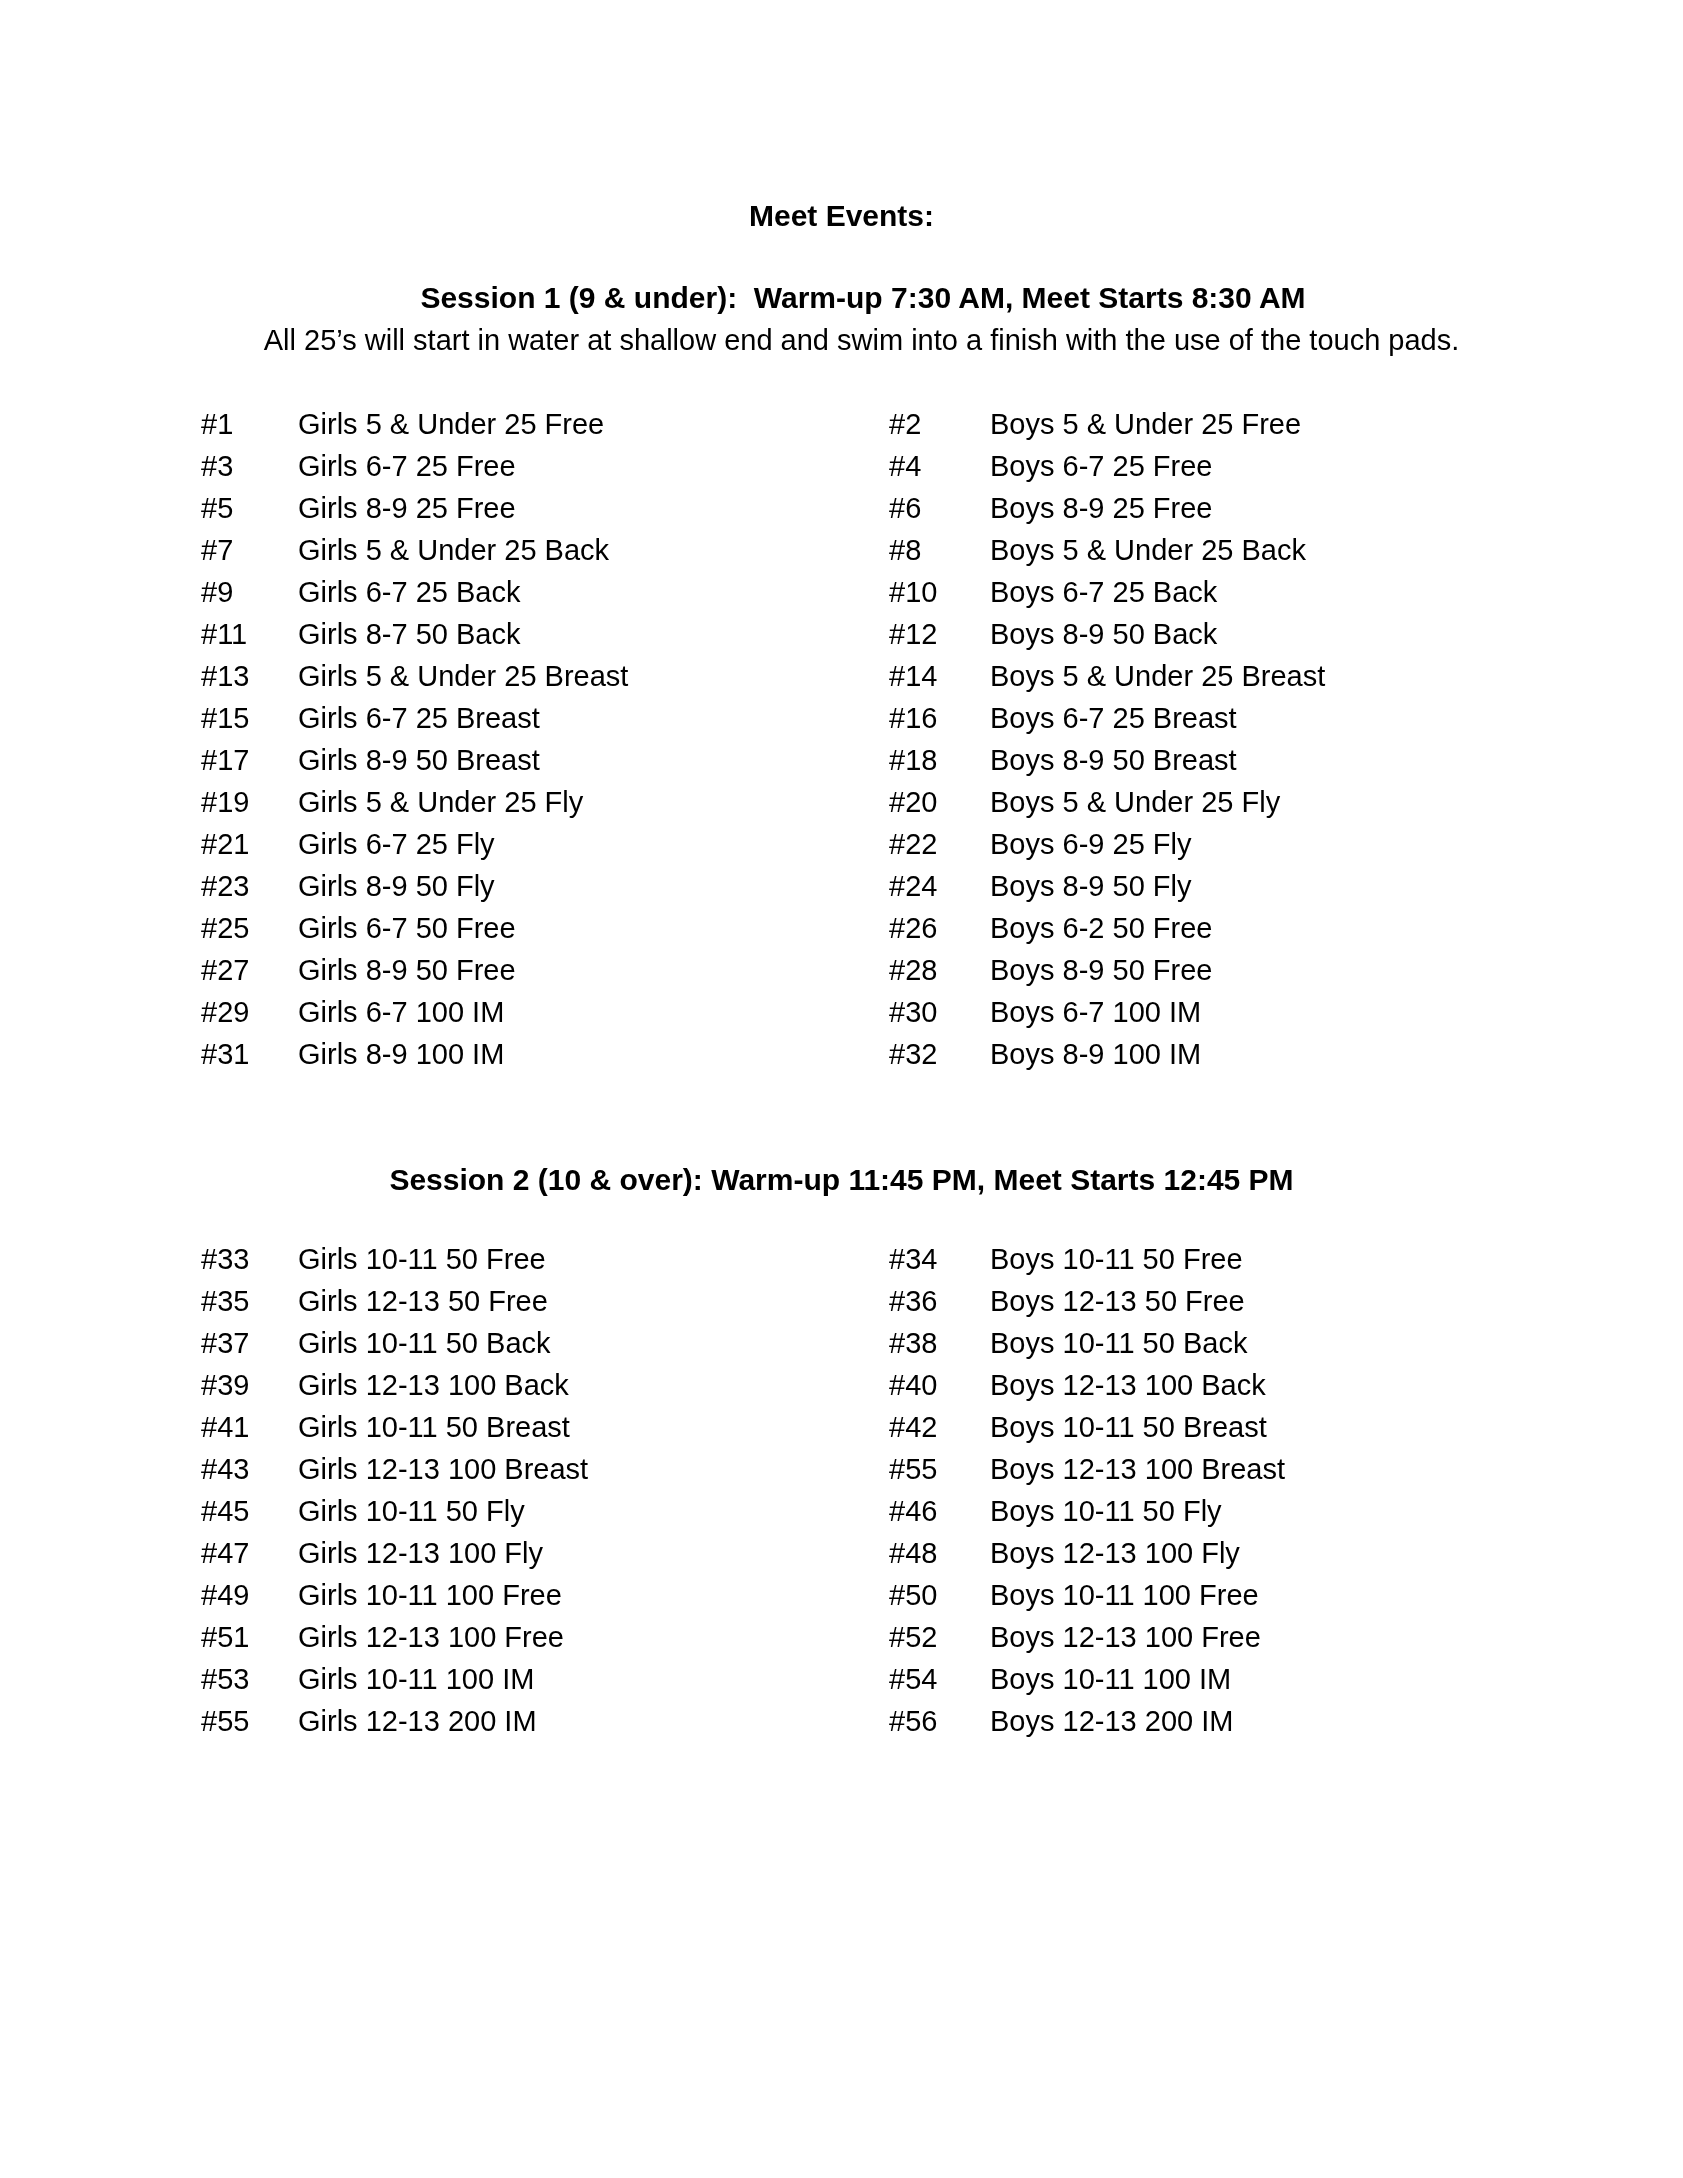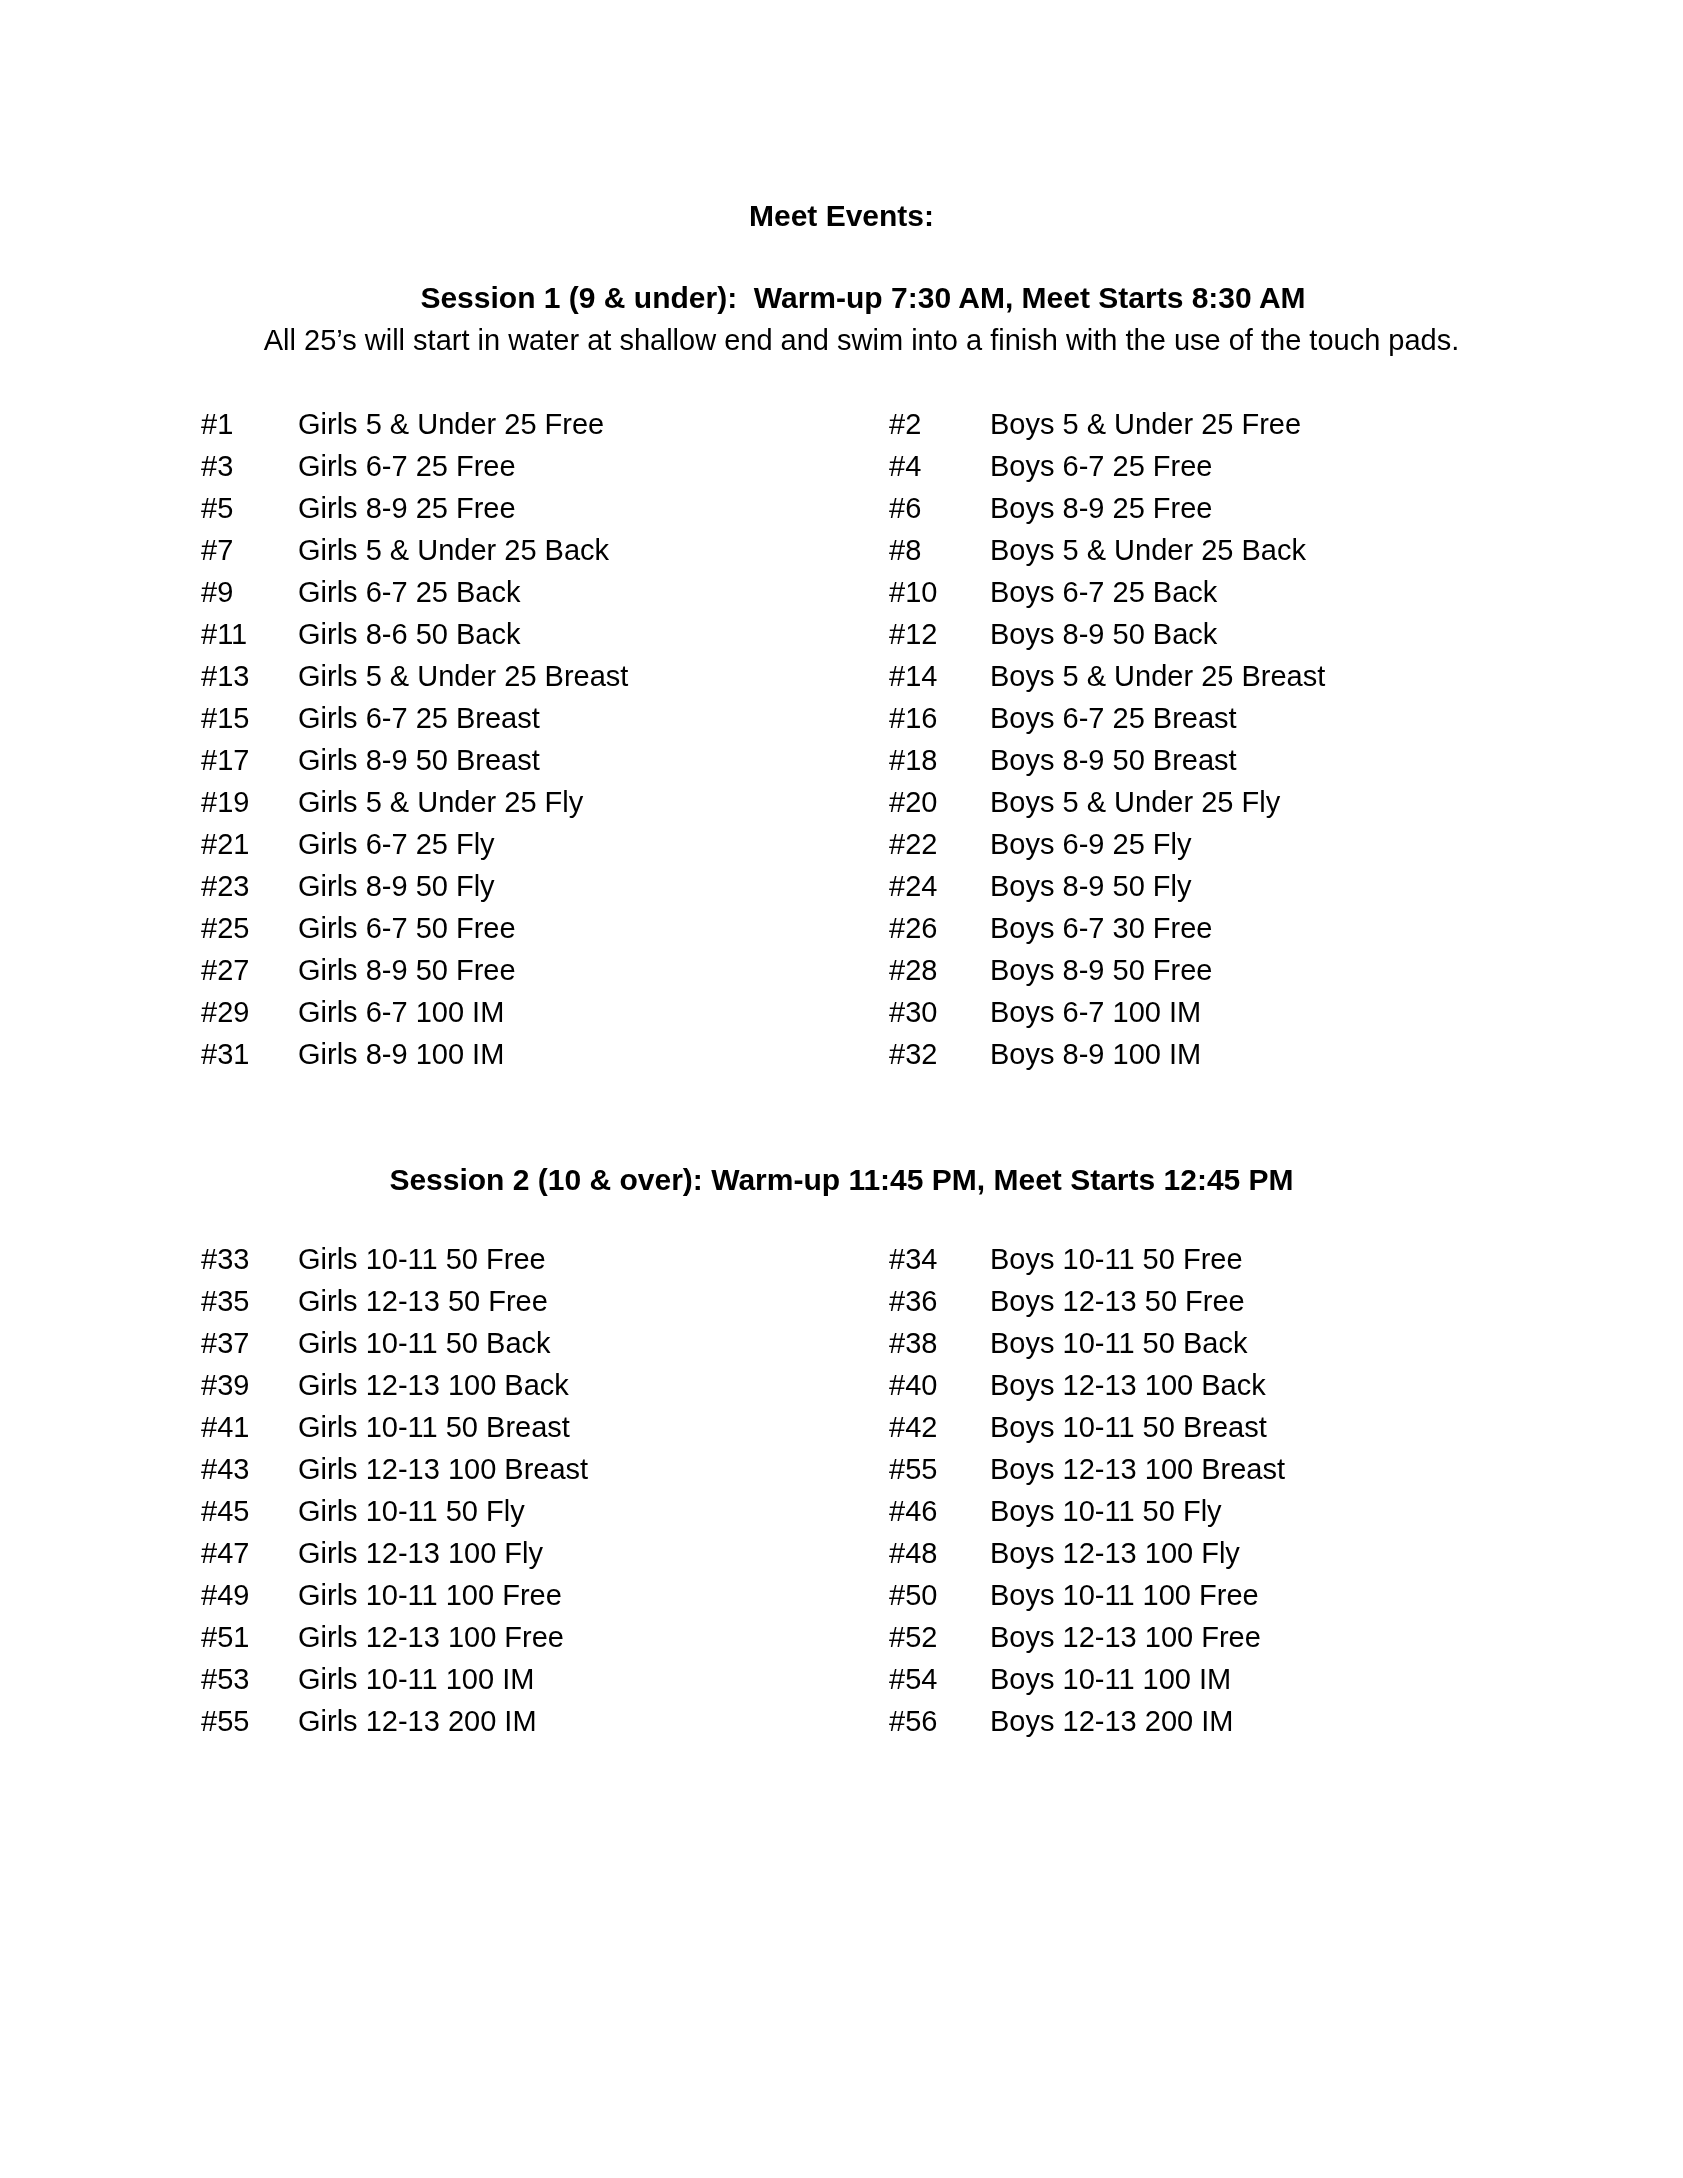--- a/index.html
+++ b/index.html
@@ -80,21 +80,21 @@
         <span class="event-name">Boys 8-9 25 Free</span>
         <span class="event-number">#7</span>
         <span class="event-name">Girls 5 &amp; Under 25 Back</span>
         <span class="event-number">#8</span>
         <span class="event-name">Boys 5 &amp; Under 25 Back</span>
         <span class="event-number">#9</span>
         <span class="event-name">Girls 6-7 25 Back</span>
         <span class="event-number">#10</span>
         <span class="event-name">Boys 6-7 25 Back</span>
         <span class="event-number">#11</span>
-        <span class="event-name">Girls 8-6 50 Back</span>
+        <span class="event-name">Girls 8-7 50 Back</span>
         <span class="event-number">#12</span>
         <span class="event-name">Boys 8-9 50 Back</span>
         <span class="event-number">#13</span>
         <span class="event-name">Girls 5 &amp; Under 25 Breast</span>
         <span class="event-number">#14</span>
         <span class="event-name">Boys 5 &amp; Under 25 Breast</span>
         <span class="event-number">#15</span>
         <span class="event-name">Girls 6-7 25 Breast</span>
         <span class="event-number">#16</span>
         <span class="event-name">Boys 6-7 25 Breast</span>
@@ -110,21 +110,21 @@
         <span class="event-name">Girls 6-7 25 Fly</span>
         <span class="event-number">#22</span>
         <span class="event-name">Boys 6-9 25 Fly</span>
         <span class="event-number">#23</span>
         <span class="event-name">Girls 8-9 50 Fly</span>
         <span class="event-number">#24</span>
         <span class="event-name">Boys 8-9 50 Fly</span>
         <span class="event-number">#25</span>
         <span class="event-name">Girls 6-7 50 Free</span>
         <span class="event-number">#26</span>
-        <span class="event-name">Boys 6-7 30 Free</span>
+        <span class="event-name">Boys 6-2 50 Free</span>
         <span class="event-number">#27</span>
         <span class="event-name">Girls 8-9 50 Free</span>
         <span class="event-number">#28</span>
         <span class="event-name">Boys 8-9 50 Free</span>
         <span class="event-number">#29</span>
         <span class="event-name">Girls 6-7 100 IM</span>
         <span class="event-number">#30</span>
         <span class="event-name">Boys 6-7 100 IM</span>
         <span class="event-number">#31</span>
         <span class="event-name">Girls 8-9 100 IM</span>

